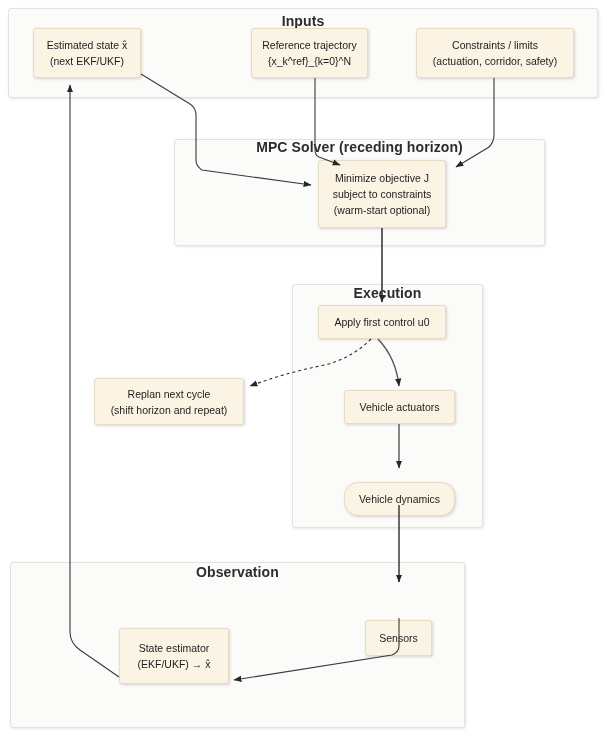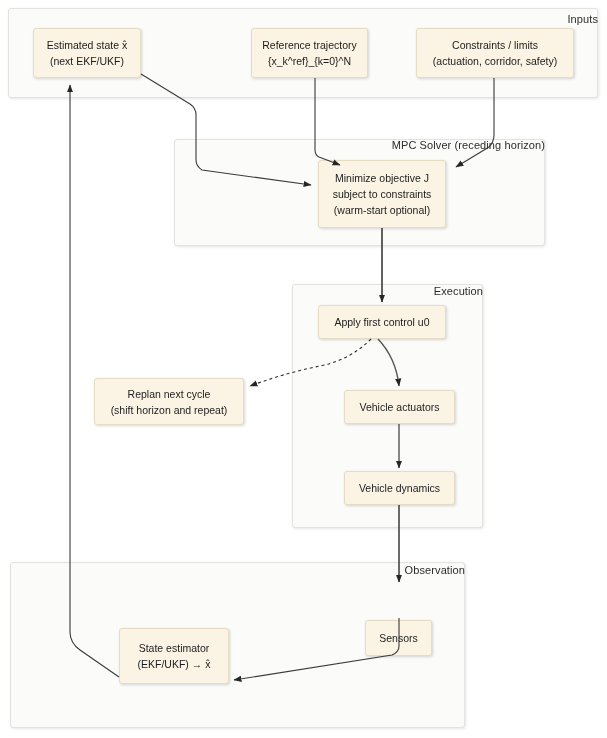--- a/index.html
+++ b/index.html
@@ -31,25 +31,26 @@
     position: absolute;
     background: #fbfbf9;
     border: 1px solid #e2e2de;
     border-radius: 3px;
     box-shadow: 1px 1px 3px rgba(0,0,0,0.10);
     z-index: 1;
   }
   .group-title {
     position: absolute;
     z-index: 2;
-    font-size: 11px;
+    font-size: 14px;
     color: #2c2c2c;
-    text-align: right;
+    text-align: center;
     white-space: nowrap;
     letter-spacing: 0.1px;
+    font-weight: bold;
   }
   .node {
     position: absolute;
     background: #fbf4e4;
     border: 1px solid #e6dcc4;
     border-radius: 3px;
     box-shadow: 1px 1px 3px rgba(0,0,0,0.16);
     z-index: 2;
     display: flex;
     flex-direction: column;
@@ -136,21 +137,21 @@
 
   <div class="node" style="left:94px; top:378px; width:150px; height:47px;">
     <div class="line">Replan next cycle</div>
     <div class="line">(shift horizon and repeat)</div>
   </div>
 
   <div class="node" style="left:344px; top:390px; width:111px; height:34px;">
     <div class="line">Vehicle actuators</div>
   </div>
 
-  <div class="node" style="left:344px; top:471px; width:111px; height:34px;">
+  <div class="node" style="left:344px; top:482px; width:111px; height:34px;border-radius:14px;">
     <div class="line">Vehicle dynamics</div>
   </div>
 
   <div class="node" style="left:365px; top:620px; width:67px; height:36px;">
     <div class="line">Sensors</div>
   </div>
 
   <div class="node" style="left:119px; top:628px; width:110px; height:56px;">
     <div class="line">State estimator</div>
     <div class="line">(EKF/UKF) → x̂</div>

